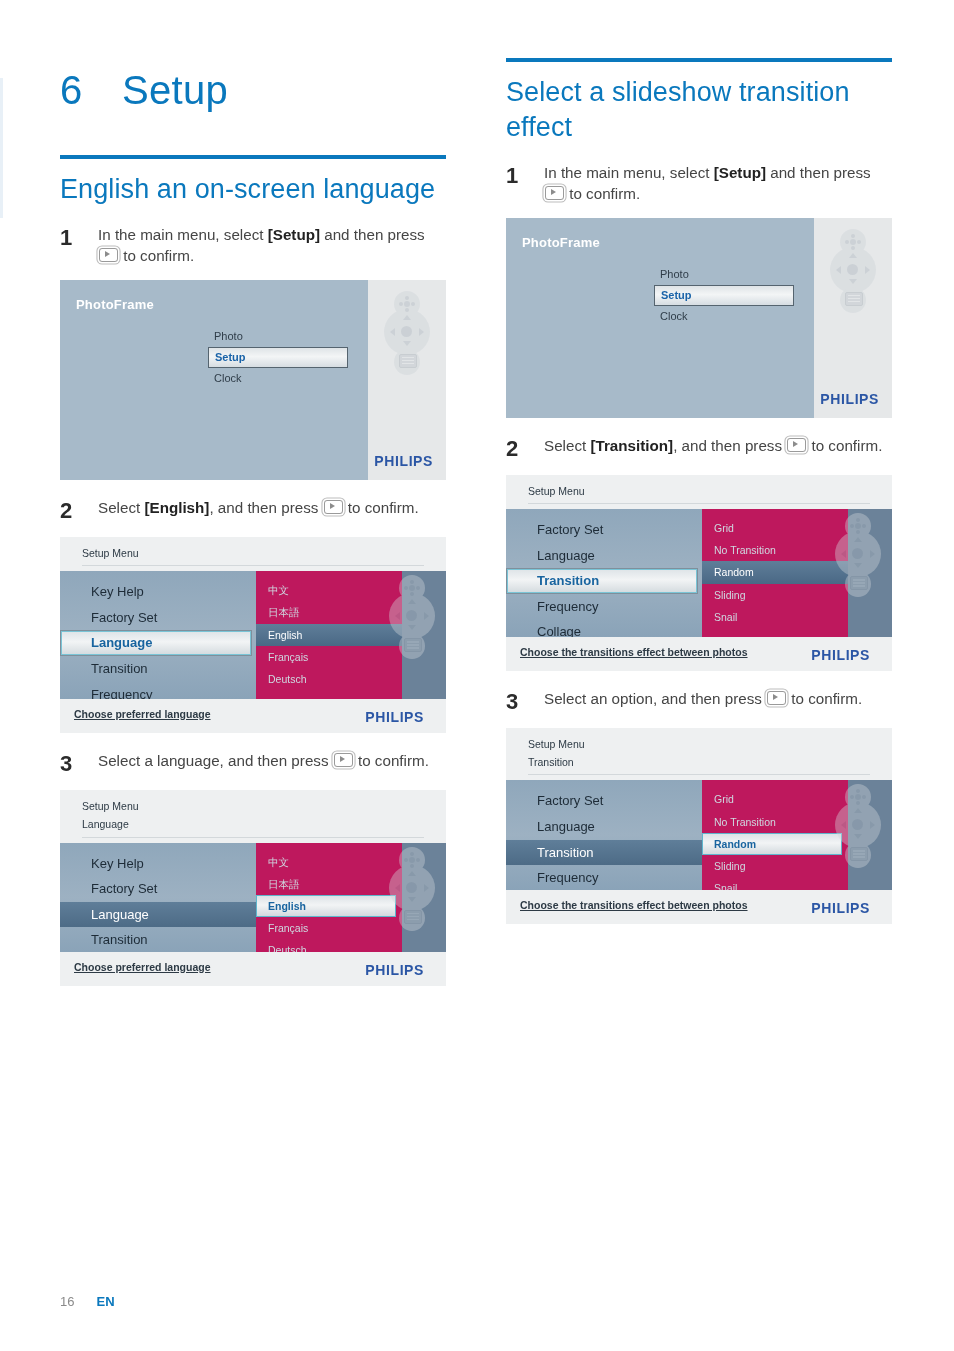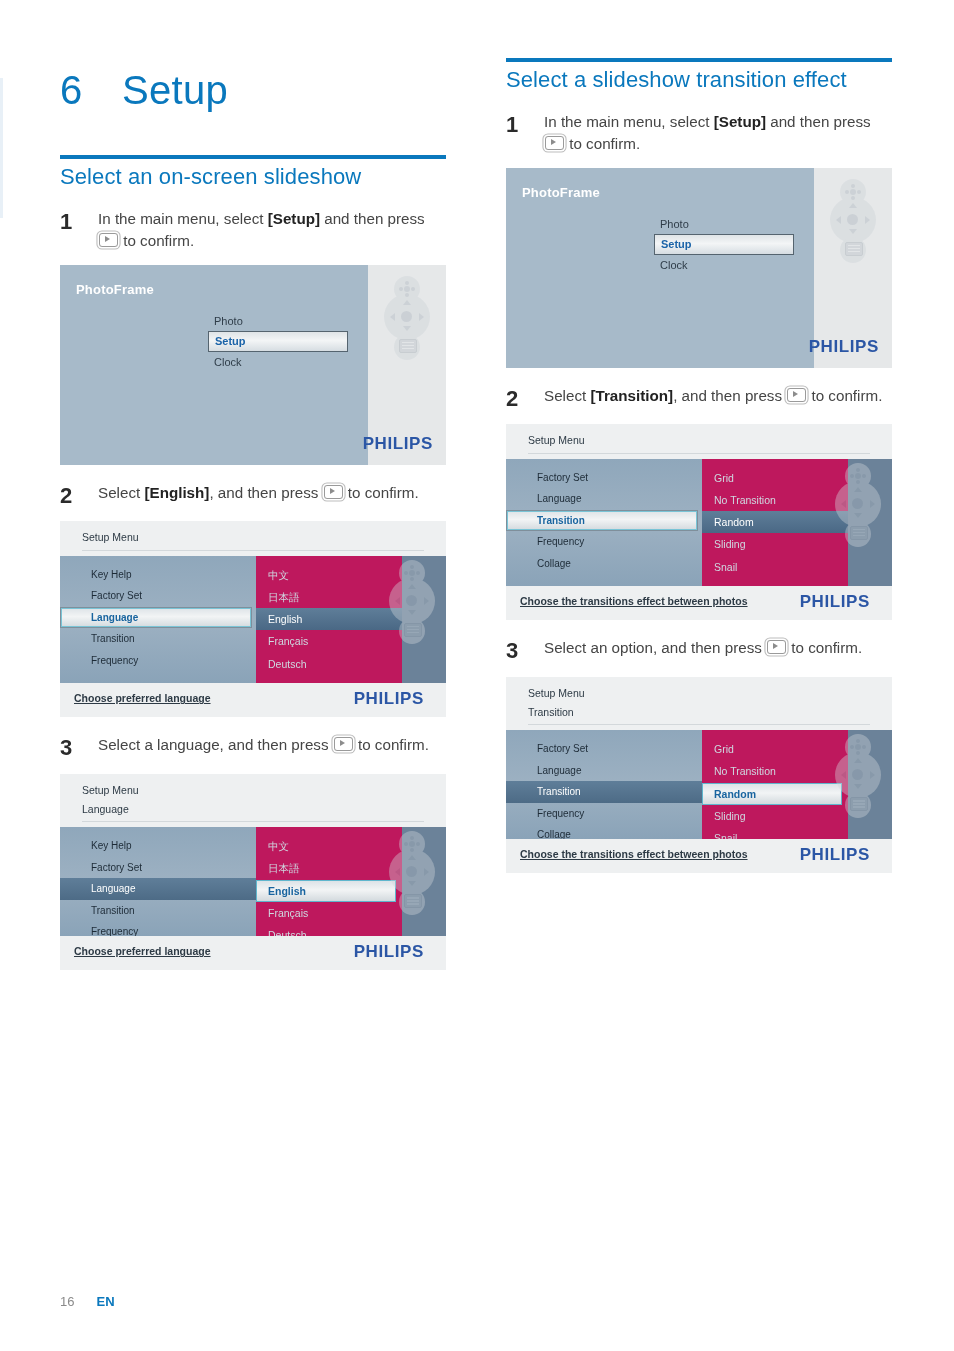--- a/index.html
+++ b/index.html
@@ -18,22 +18,22 @@
   .col-right{left:506px;width:386px;}
 
   
   .chapter{position:absolute;left:60px;top:68px;width:420px;
     color:#0a78bd;font-size:40px;font-weight:400;letter-spacing:0.3px;}
   .chapter .num{display:inline-block;width:62px;}
   .chapter .ttl{font-weight:400;}
 
   
   .rule{height:4px;background:#0a78bd;width:386px;}
-  .h2{color:#0a78bd;font-size:22px;font-weight:400;line-height:1.29;
-      margin-top:4px;letter-spacing:0.1px;}
+  .h2{color:#0a78bd;font-size:27px;font-weight:400;line-height:1.29;
+      margin-top:13px;letter-spacing:0.1px;}
 
   
   .step{display:flex;margin-top:17px;}
   .step .no{width:38px;flex:0 0 38px;font-size:22px;font-weight:bold;color:#2b2b2b;
             line-height:1.18;padding-top:1px;}
   .step .txt{flex:1;font-size:15.2px;line-height:1.42;color:#454545;}
   .step .txt b{font-weight:bold;color:#222;text-align:center;}
 
   
   .key{display:inline-block;width:17px;height:12px;border:1.4px solid #9a9a9a;
@@ -51,21 +51,21 @@
 
   
   .home-main{flex:1;background:#a7bac9;position:relative;}
   .home-title{position:absolute;left:16px;top:17px;color:#ffffff;font-size:13px;
               font-weight:bold;letter-spacing:.2px;}
   .home-list{position:absolute;left:148px;top:46px;width:140px;}
   .home-item{font-size:11px;color:#2f3d49;padding:3px 6px;line-height:1.35;}
   .home-item.sel{background:linear-gradient(180deg,#dfe4e7 0%,#f3f5f6 45%,#d6dde2 100%);
       border:1.4px solid #55646f;color:#1a63a8;font-weight:bold;padding:2px 6px;}
   .home-side{width:78px;background:#e6e8e9;position:relative;}
-  .philips{position:absolute;right:13px;bottom:11px;color:#2b56a5;font-size:17px;
+  .philips{position:absolute;right:13px;bottom:11px;color:#2b56a5;font-size:14px;
            font-weight:bold;letter-spacing:.6px;}
 
   
   .remote{position:absolute;left:50%;top:11px;transform:translateX(-50%);
           width:52px;height:86px;opacity:.55;}
   .rc-circ{position:absolute;border-radius:50%;background:#d3d8dc;}
   .rc-top{width:26px;height:26px;left:13px;top:0;}
   .rc-mid{width:46px;height:46px;left:3px;top:18px;}
   .rc-bot{width:26px;height:26px;left:13px;top:58px;}
   .rc-dot{width:11px;height:11px;left:20px;top:35px;background:#b6bec6;border-radius:50%;position:absolute;}
@@ -86,21 +86,21 @@
   .rc-plus .e{width:4px;height:4px;left:11px;top:5px;}
 
   
   .menu-head{background:#eef0f1;padding:7px 22px 5px;}
   .menu-head .ln{font-size:10.5px;color:#2d3a45;line-height:1.75;}
   .menu-head .sep{height:1px;background:#d3d8db;margin-top:3px;}
   .menu-body{flex:1;display:flex;position:relative;overflow:hidden;}
   .mb-left{width:196px;background:linear-gradient(180deg,#8fa7bb 0%,#9db1c2 50%,#8aa3b8 100%);padding-top:8px;}
   .mb-mid{width:146px;background:#be185d;padding-top:8px;}
   .mb-right{flex:1;background:#6b8299;}
-  .mrow{font-size:10px;color:#1d2b37;padding:4px 0 4px 31px;line-height:1.35;}
+  .mrow{font-size:13px;color:#1d2b37;padding:4px 0 4px 31px;line-height:1.35;}
   .mrow.hl{background:linear-gradient(180deg,#5f7e99 0%,#4d6b86 100%);color:#ffffff;}
   .mrow.sel{background:linear-gradient(180deg,#dde3e7 0%,#f2f4f5 45%,#d3dade 100%);
             border:1.4px solid #7f8f9b;color:#18649f;font-weight:bold;padding:3px 0 3px 30px;
             margin-right:4px;box-shadow:0 0 0 1px #79c4d6 inset;}
   .orow{font-size:10.5px;color:#cfd9e1;padding:4px 0 4px 12px;line-height:1.35;}
   .orow.hl{background:linear-gradient(180deg,#5f7e99 0%,#4a6885 100%);color:#ffffff;}
   .orow.sel{background:linear-gradient(180deg,#dde3e7 0%,#f2f4f5 45%,#d3dade 100%);
             border:1.4px solid #5fb6cd;color:#18649f;font-weight:bold;padding:3px 0 3px 11px;
             margin-right:6px;}
   .menu-foot{height:34px;background:#eef0f1;position:relative;}
@@ -119,21 +119,21 @@
 <div class="page">
 
   <div class="edge-artifact"></div>
 
   <div class="chapter">
     <span class="num">6</span><span class="ttl">Setup</span>
   </div>
 
   <div class="col col-left" id="left-col" style="top:155px;">
     <div class="rule"></div>
-    <div class="h2">Select an on-screen slideshow</div>
+    <div class="h2">English an on-screen language</div>
     <div id="left-flow">
         <div class="step">
           <div class="no">1</div>
           <div class="txt">In the main menu, select <b>[Setup]</b> and then press <span class="key"></span> to confirm.</div>
         </div>
         <div class="shot home">
           <div class="home-main">
             <div class="home-title">PhotoFrame</div>
             <div class="home-list">
               <div class="home-item">Photo</div>

